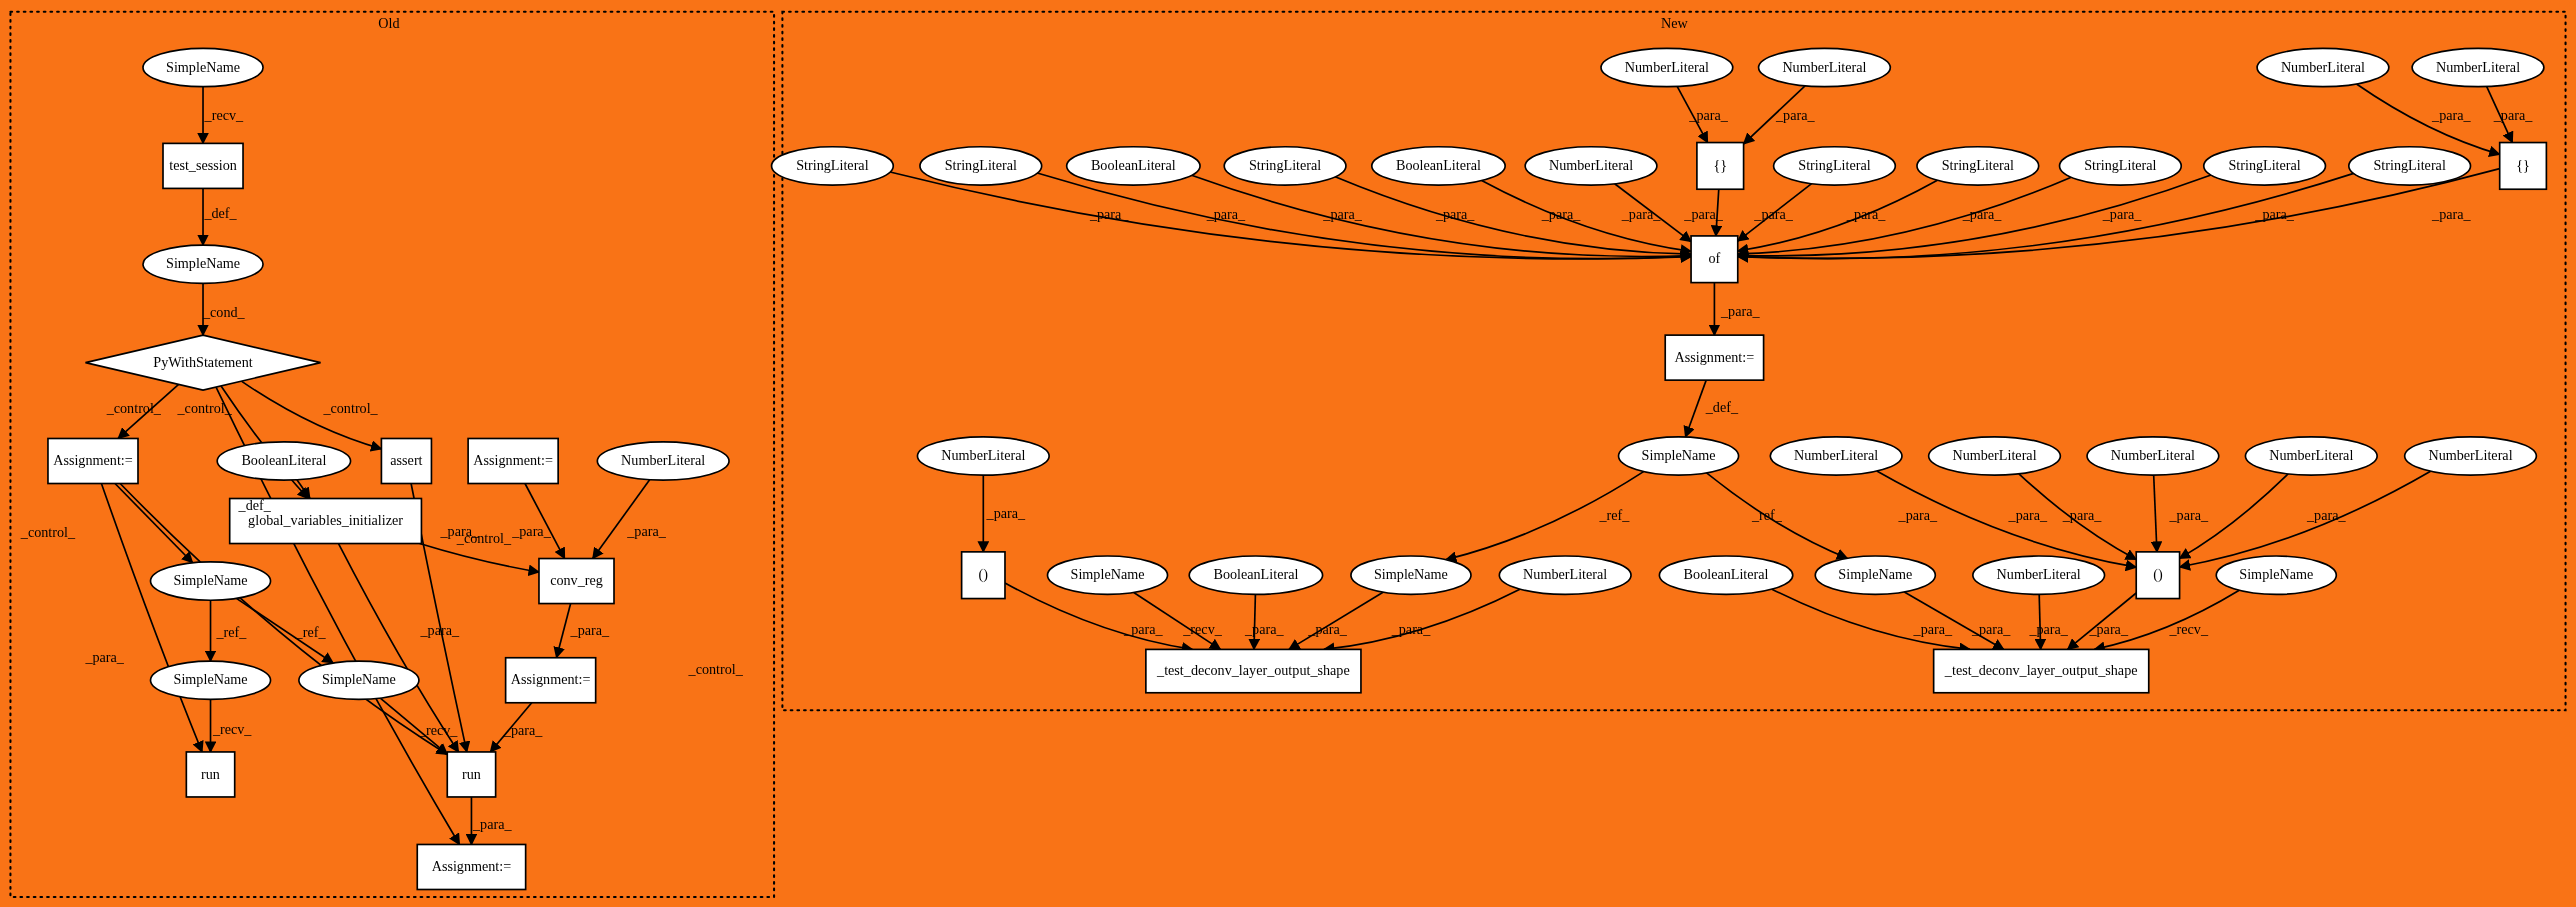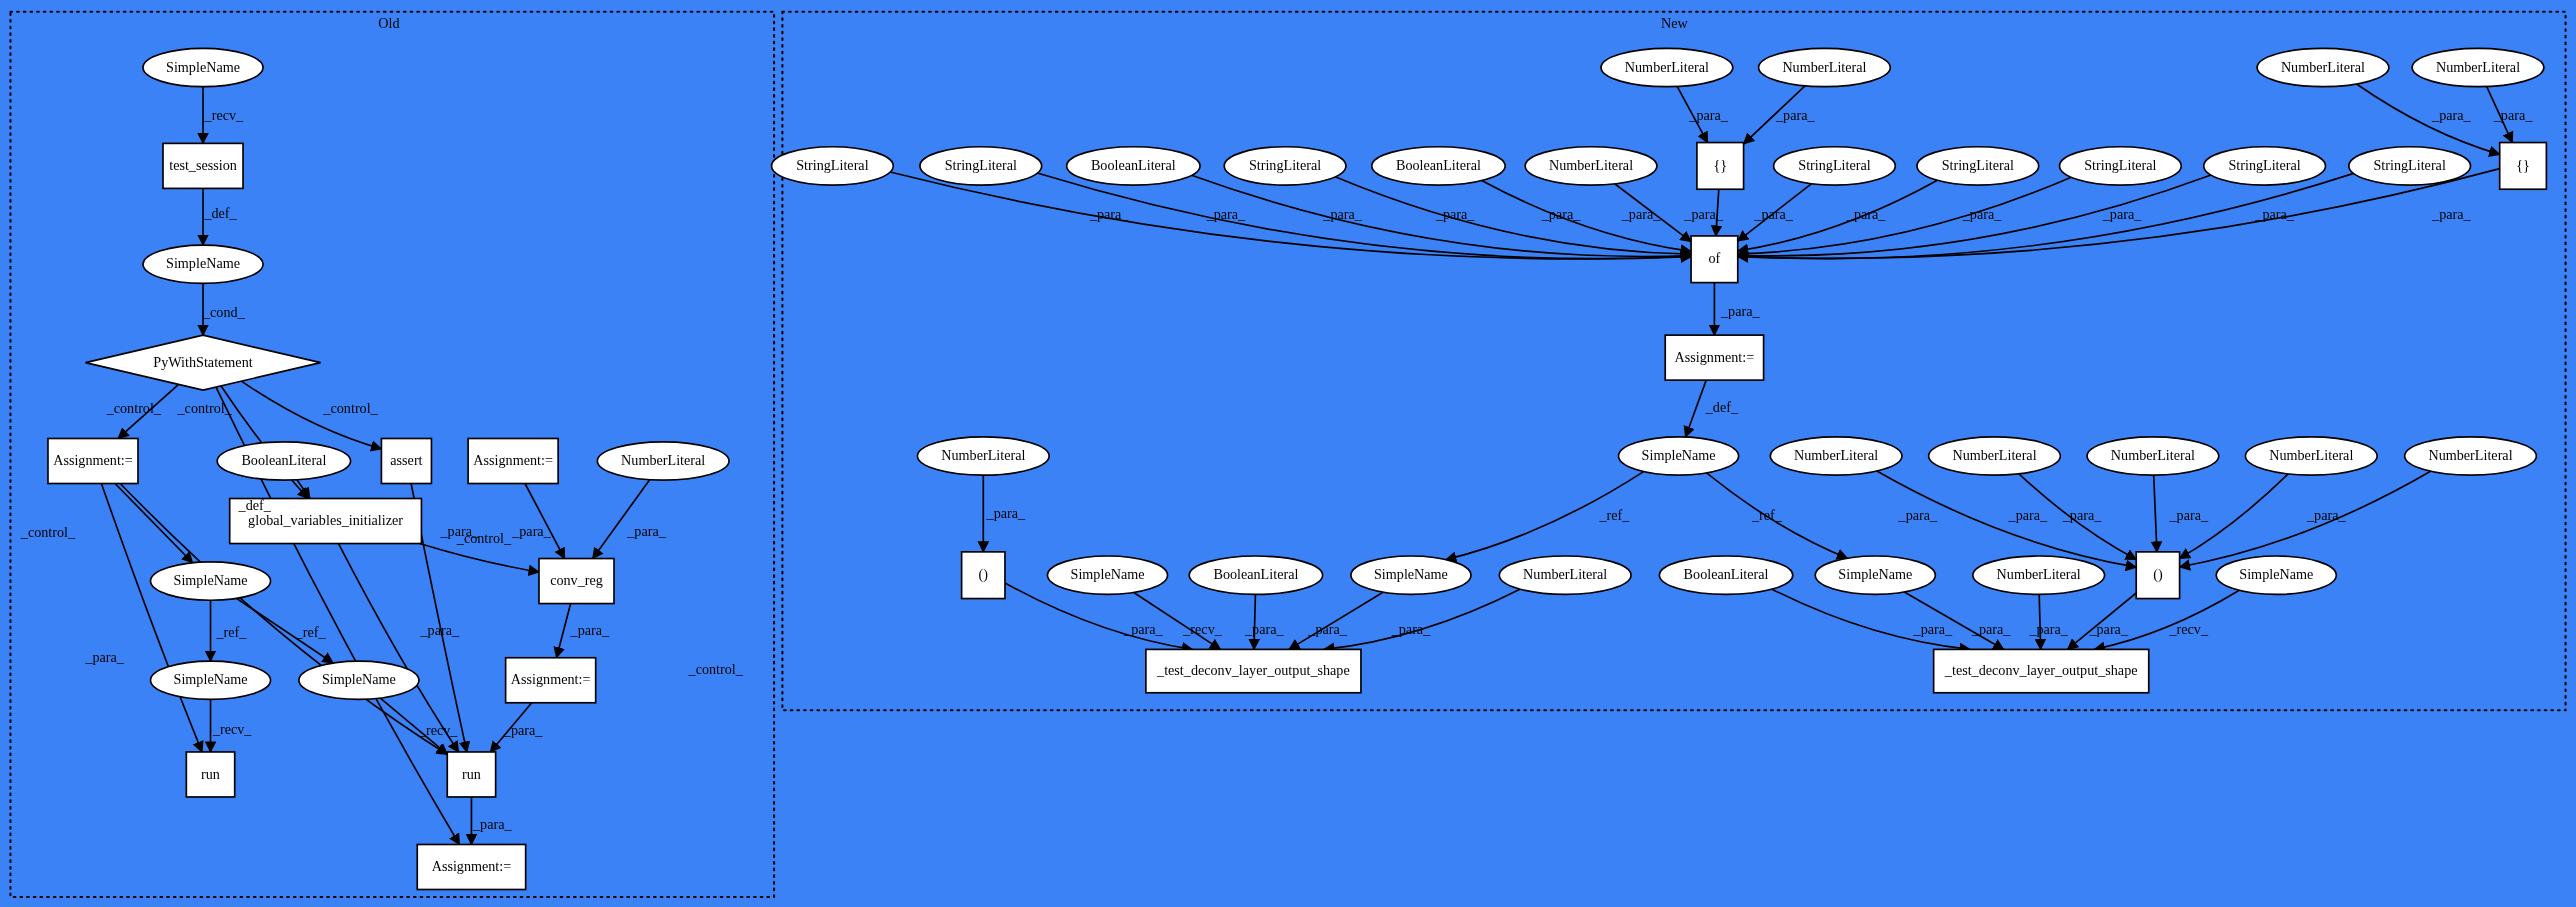--- a/index.html
+++ b/index.html
@@ -1,17 +1,17 @@
 <!DOCTYPE html>
 <html style="font-size:13.3px"><head>
 <meta charset="utf-8">
 <style>
   html,body{margin:0;padding:0;background:#ffffff;}
   body{font-family:"Liberation Serif","DejaVu Serif",serif;}
-  #root{position:relative;width:2576px;height:907px;background:#3b82f6;overflow:hidden;}
+  #root{position:relative;width:2576px;height:907px;background:#f97316;overflow:hidden;}
   svg{display:block;}
   .node-shape{fill:#ffffff;stroke:#000000;stroke-width:2;}
   .node-label{font-family:"Liberation Serif","DejaVu Serif",serif;fill:#000;text-anchor:middle;dominant-baseline:middle;}
   .edge-path{fill:none;stroke:#000000;stroke-width:2;}
   .edge-label{font-family:"Liberation Serif","DejaVu Serif",serif;fill:#000;text-anchor:middle;dominant-baseline:middle;}
   .cluster-box{fill:none;stroke:#000000;stroke-width:2.5;stroke-dasharray:2 6;stroke-linecap:round;}
   .cluster-title{font-family:"Liberation Serif","DejaVu Serif",serif;fill:#000;text-anchor:middle;dominant-baseline:middle;}
 </style>
 </head>
 <body>

